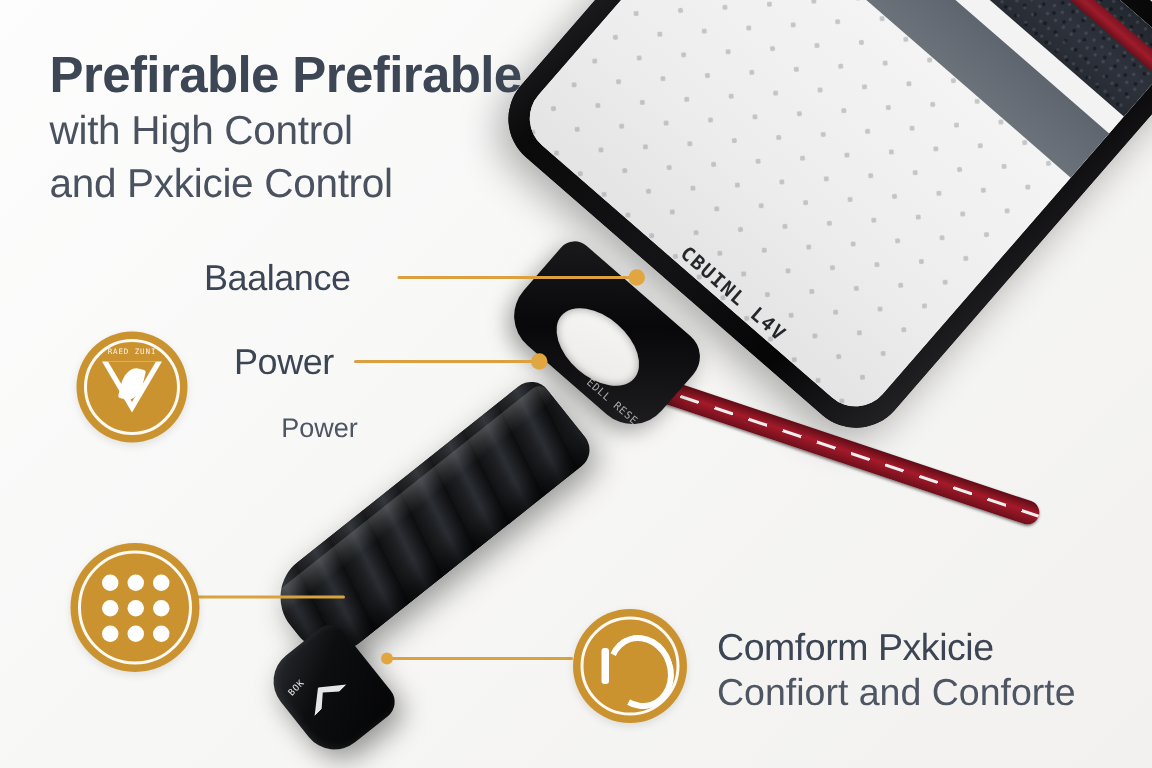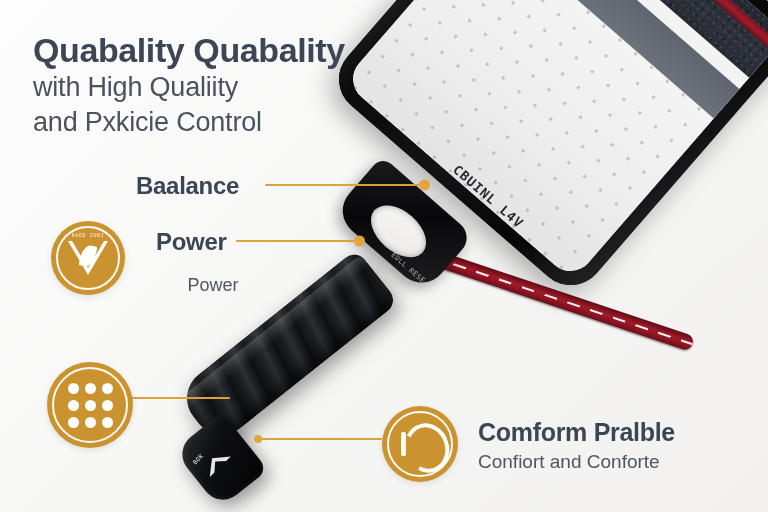--- a/index.html
+++ b/index.html
@@ -207,34 +207,34 @@
     margin:2px 0 0 0;
     font-size:27px;line-height:33px;
     font-weight:normal;
     color:#4a5260;
     letter-spacing:-0.2px;
   }
 
   
   .callout{position:absolute;}
   .callout .lbl{
-    font-size:24px;font-weight:bold;color:#3b4553;
+    font-size:24px;font-weight:normal;color:#3b4553;
     letter-spacing:-0.3px;white-space:nowrap;
   }
   .callout .desc{
     font-size:18px;color:#4e5663;line-height:26px;
     text-align:center;white-space:nowrap;
   }
 
   .c-balance{left:136px;top:172px;}
   .c-power{left:156px;top:228px;}
   .c-powerdesc{left:143px;top:272px;width:140px;}
   .c-comfort{left:478px;top:418px;}
   .c-comfort .lbl{font-size:25px;}
-  .c-comfort .desc{font-size:19px;text-align:left;margin-top:2px;}
+  .c-comfort .desc{font-size:25px;text-align:left;margin-top:2px;}
 
   
   .leader{
     position:absolute;height:1.6px;
     background:#d9a23f;
     border-radius:2px;
   }
   .leader .dot{
     position:absolute;right:-5px;top:50%;
     width:11px;height:11px;border-radius:50%;
@@ -344,22 +344,22 @@
       <div class="sheen"></div>
     </div>
 
     <div class="buttcap">
       <div class="mtxt">BOK</div>
       <div class="mark"></div>
     </div>
   </div>
 
   <div class="title">
-    <h1>Quabality Quabality</h1>
-    <p class="sub">with High Qualiity</p>
+    <h1>Prefirable Prefirable</h1>
+    <p class="sub">with High Control</p>
     <p class="sub">and Pxkicie Control</p>
   </div>
 
   <div class="leader" id="line-balance">
     <span class="dot"></span>
   </div>
   <div class="leader" id="line-power">
     <span class="dot"></span>
   </div>
   <div class="leader rev" id="line-holes">
@@ -375,21 +375,21 @@
 
   <div class="callout c-power">
     <div class="lbl">Power</div>
   </div>
 
   <div class="callout c-powerdesc">
     <div class="desc">Power</div>
   </div>
 
   <div class="callout c-comfort">
-    <div class="lbl">Comform Pralble</div>
+    <div class="lbl">Comform Pxkicie</div>
     <div class="desc">Confiort and Conforte</div>
   </div>
 
   <div class="badge" id="badge-quality">
     <div class="ring"></div>
     <div class="microtext">RAED ZUNI</div>
     <div class="ic-tri">
       <span class="outline"></span>
       <span class="inner"></span>
       <span class="feather"></span>

